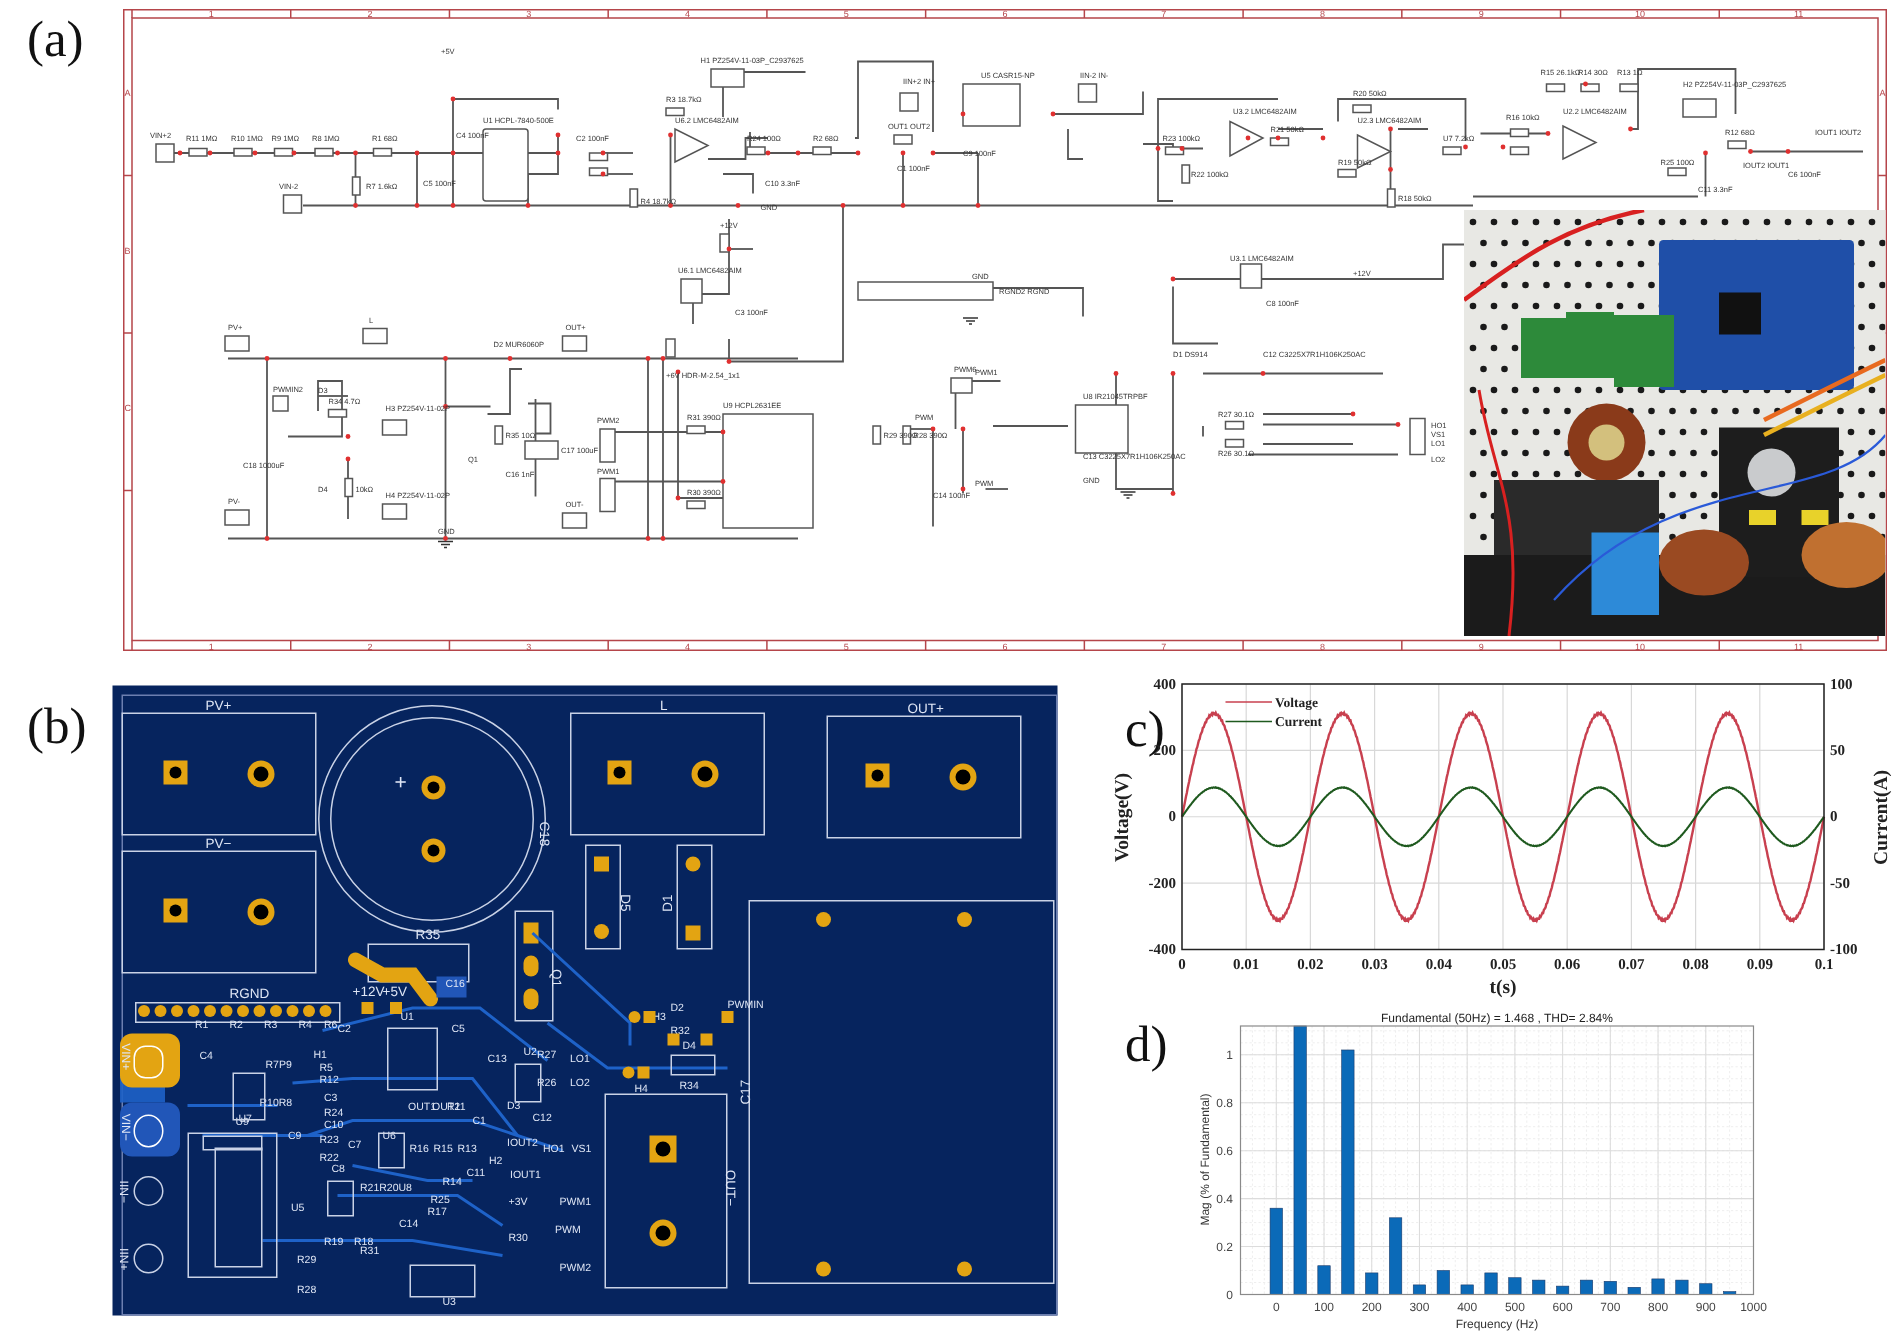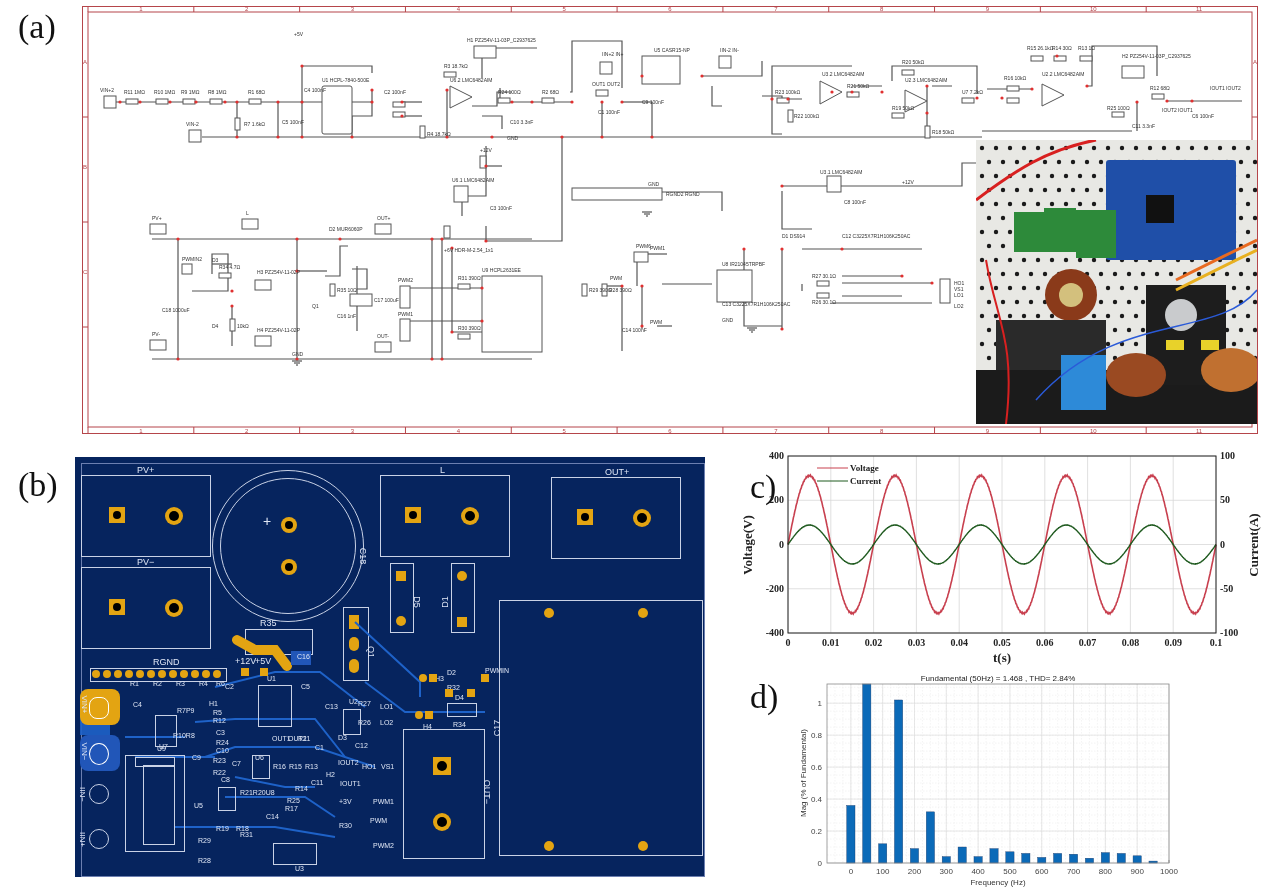--- a/index.html
+++ b/index.html
@@ -843,21 +843,21 @@
   <div class="pad-rd" style="left:358px;top:356px;width:18px;height:18px;"></div>
   <div class="hole" style="left:362px;top:360px;width:10px;height:10px;"></div>
 
   <div class="silk" style="left:268px;top:150px;width:24px;height:72px;"></div>
   <div class="pad-sq" style="left:274px;top:158px;width:10px;height:14px;"></div>
   <div class="pad-rd" style="left:274px;top:180px;width:10px;height:14px;border-radius:5px;"></div>
   <div class="pad-rd" style="left:274px;top:202px;width:10px;height:14px;border-radius:5px;"></div>
   <div class="silk-text" style="left:290px;top:190px;transform:rotate(90deg);">Q1</div>
 
   <div class="silk" style="left:170px;top:172px;width:66px;height:24px;"></div>
-  <div class="silk-text" style="left:185px;top:161px;">R35</div>
+  <div class="silk-text" style="left:202px;top:161px;">R35</div>
   <svg style="position:absolute;left:150px;top:175px;" width="80" height="40">
       <path d="M12 8 L30 18 L50 18 L62 34" stroke="#e3a412" stroke-width="10" fill="none" stroke-linecap="round"></path>
     </svg>
   <div class="pad-sq" style="left:216px;top:194px;width:20px;height:14px;background:#2156b8;"></div>
   <div class="silk-text" style="left:222px;top:196px;font-size:7px;">C16</div>
 
   <svg style="position:absolute;left:0;top:0;" width="630" height="420">
     <g stroke="#1e62c8" stroke-width="2" fill="none">
       <path d="M280 165 L345 225 L345 240"></path>
       <path d="M290 225 L330 255 L410 255"></path>

